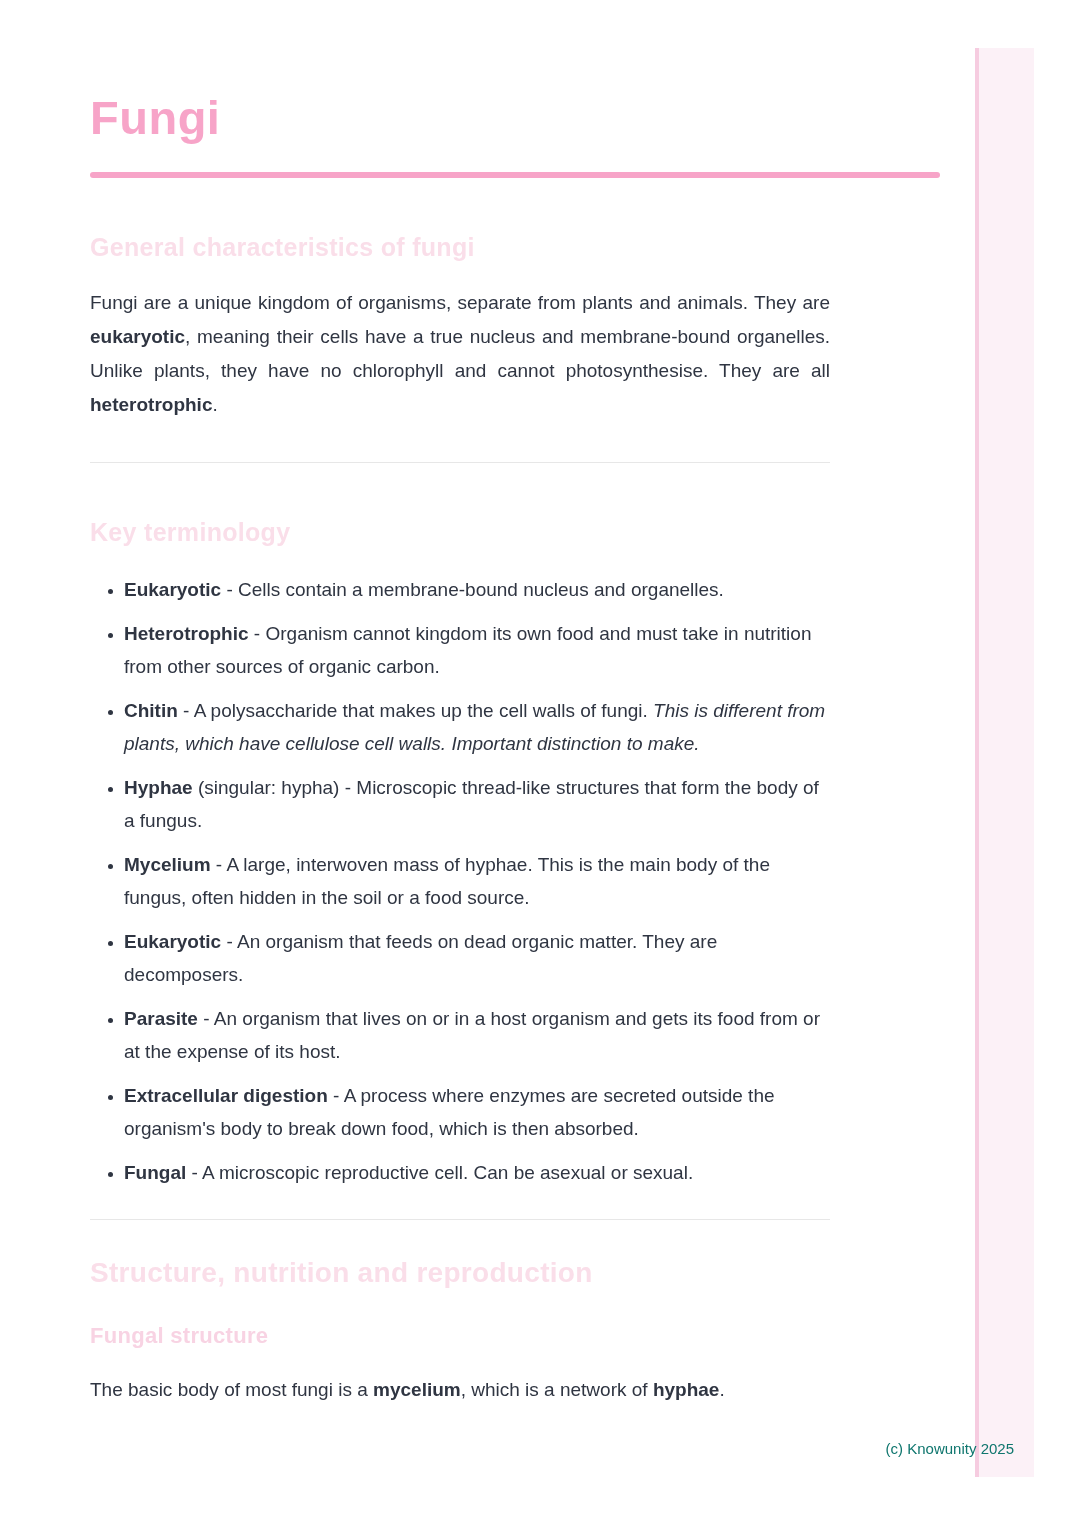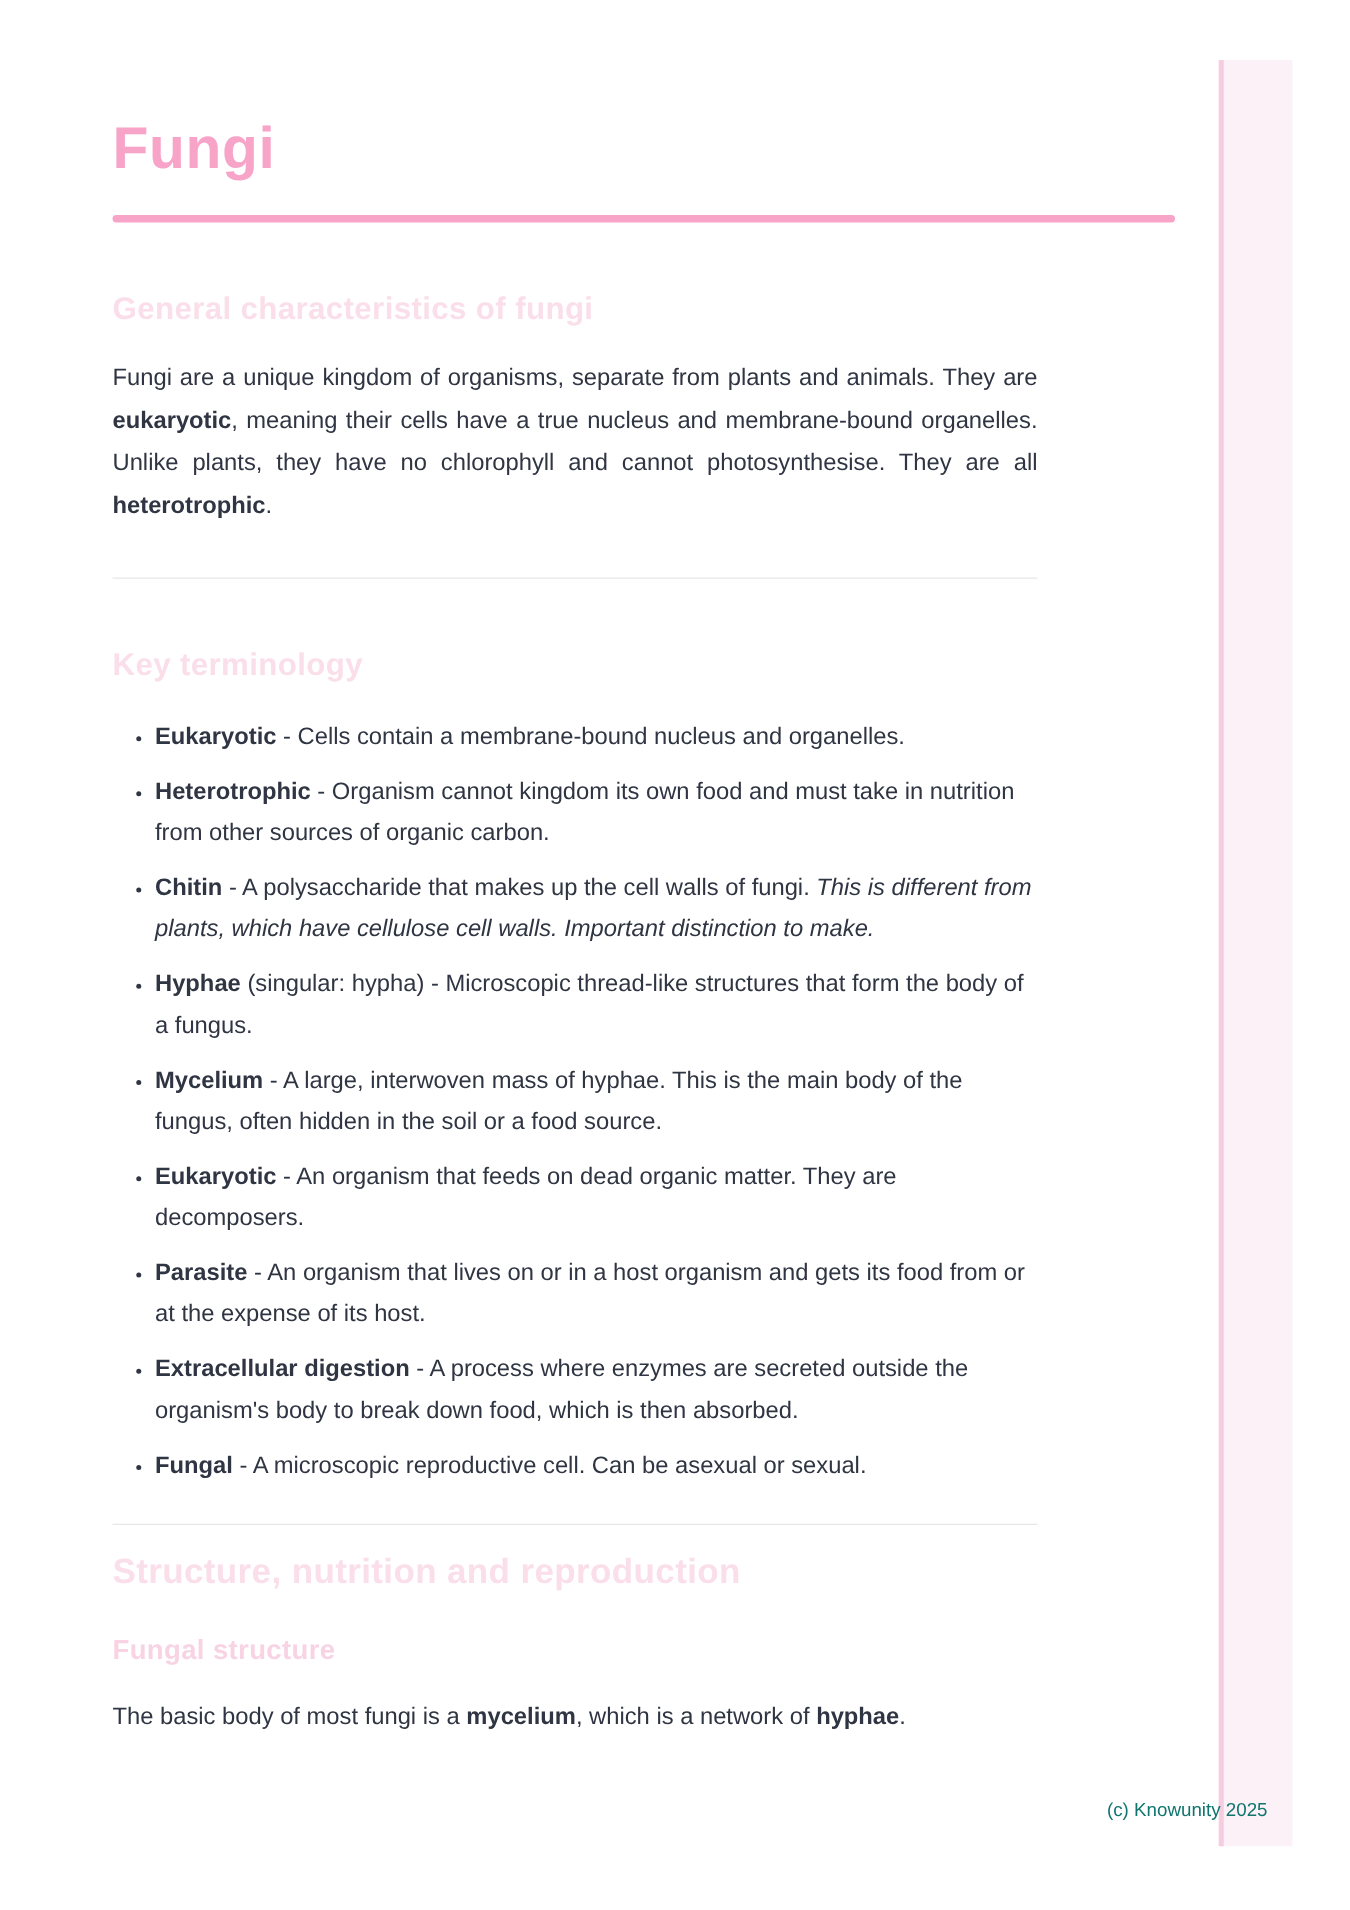--- a/index.html
+++ b/index.html
@@ -36,21 +36,21 @@
   }
   h2.section-heading {
     margin-top: 54px;
     font-size: 25px;
     line-height: 30px;
     font-weight: 800;
     color: #fadee9;
     letter-spacing: 0.3px;
   }
   h2.section-heading.large {
-    margin-top: 20px;
+    margin-top: 36px;
     font-size: 28px;
     line-height: 34px;
   }
   h3.subsection-heading {
     margin-top: 32px;
     font-size: 22px;
     line-height: 27px;
     font-weight: 800;
     color: #f8d3e3;
     letter-spacing: 0.3px;

